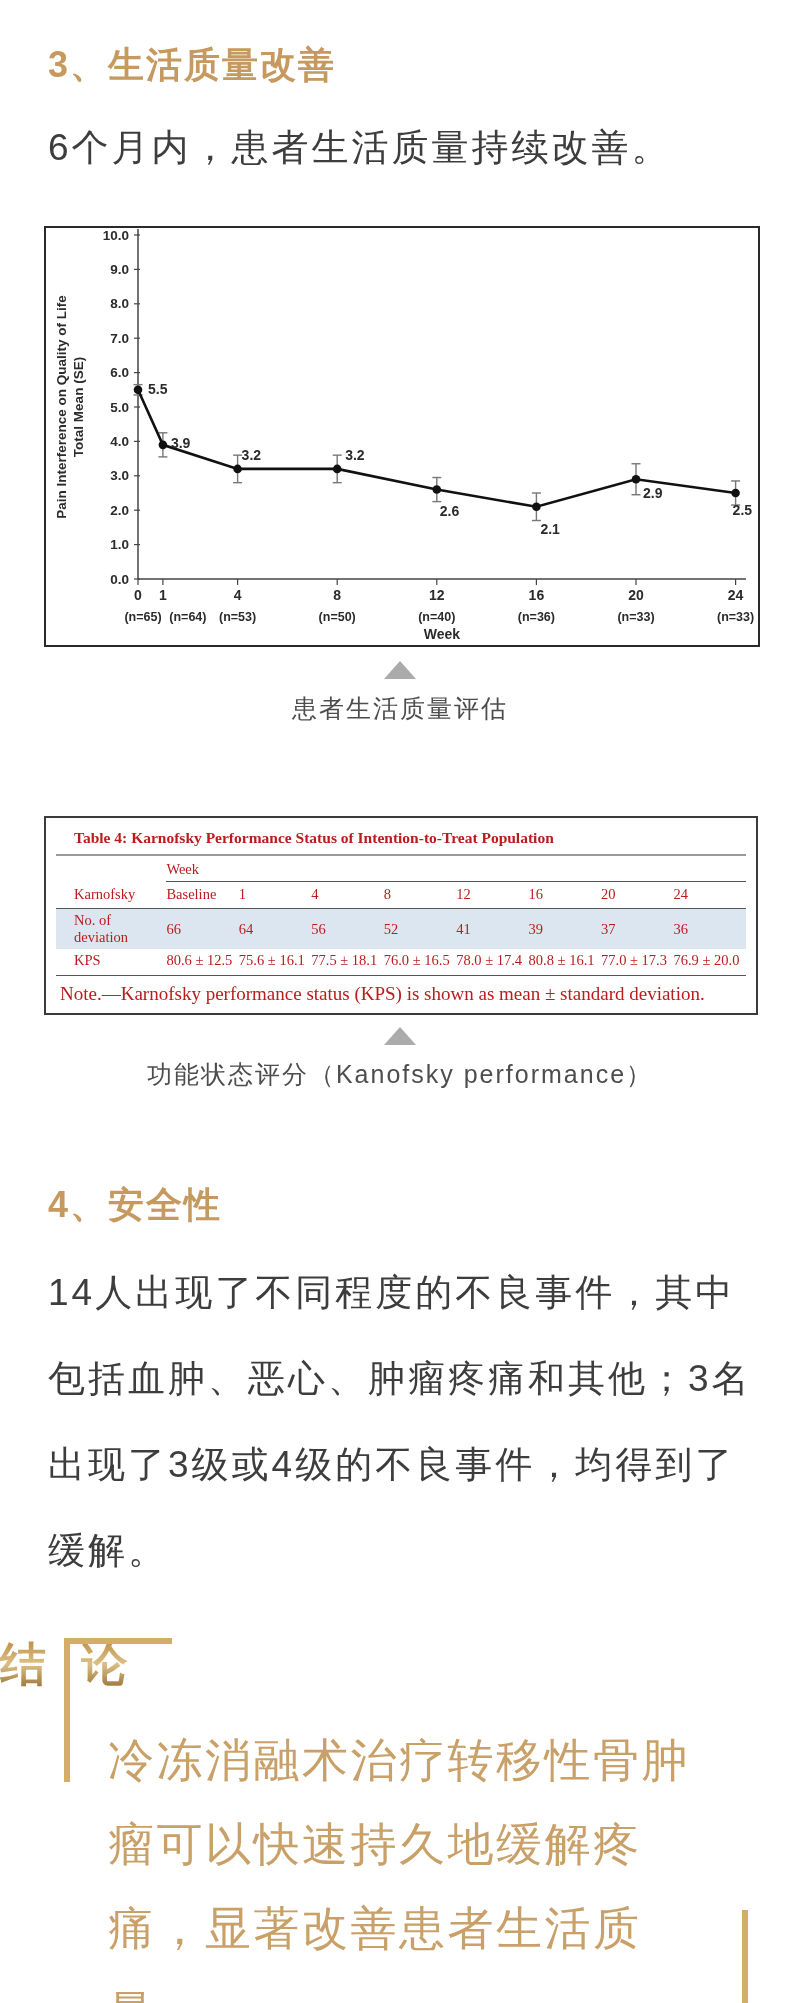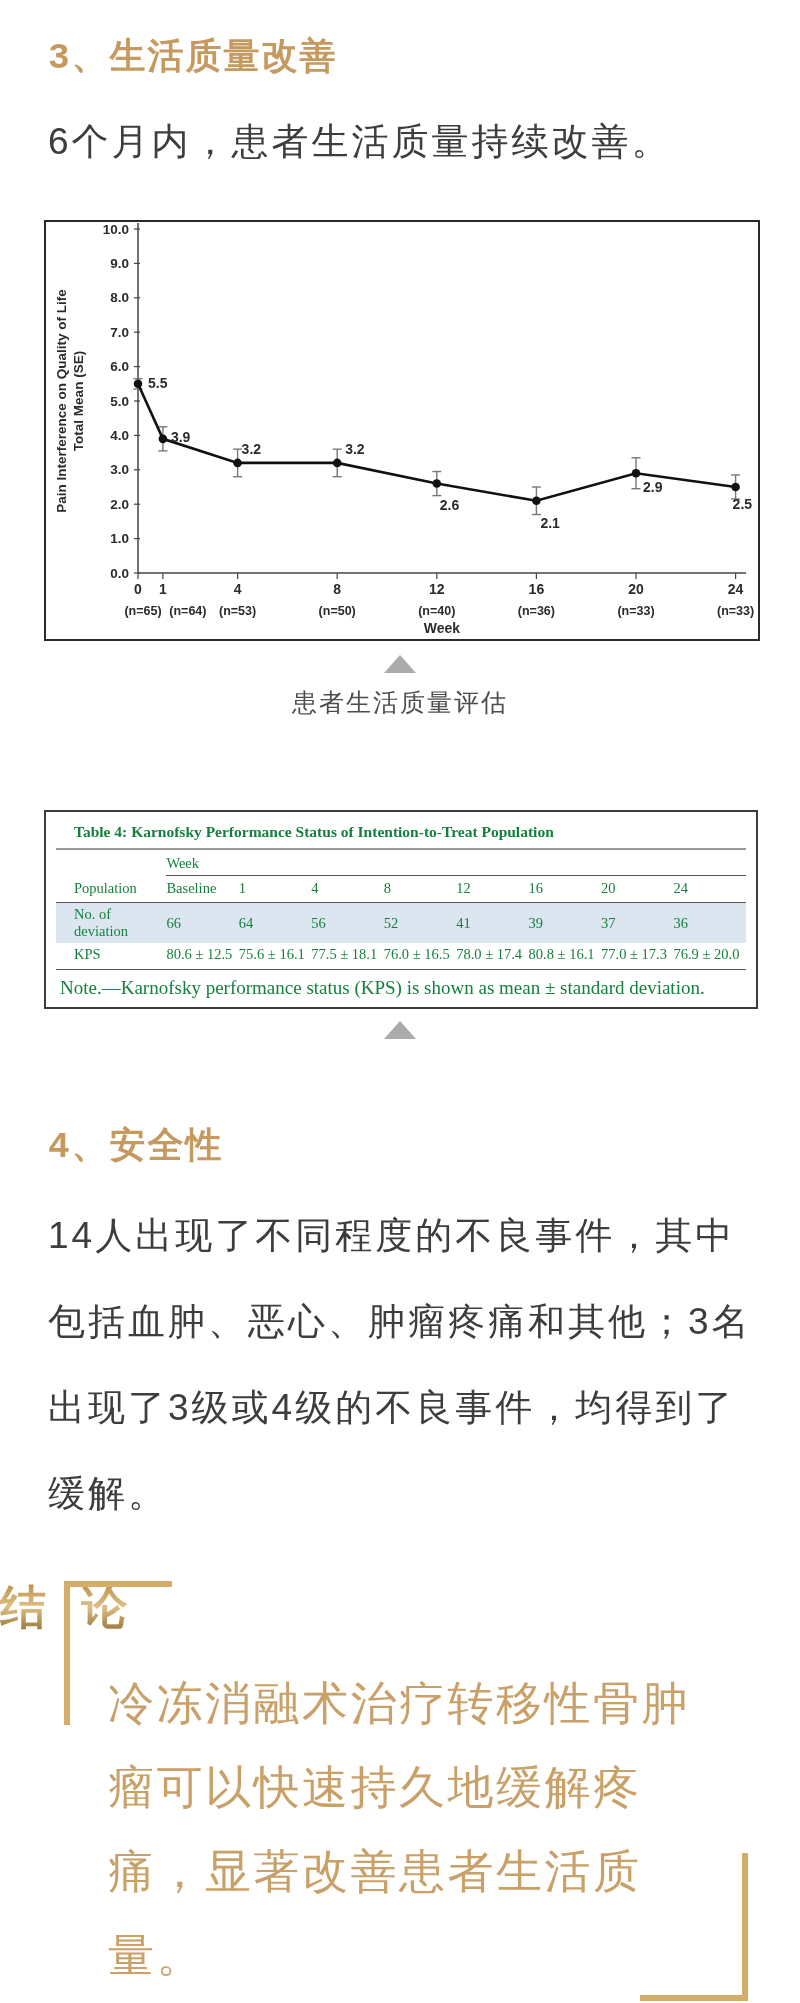--- a/index.html
+++ b/index.html
@@ -1,35 +1,35 @@
 <!DOCTYPE html>
 <html><head>
 <meta charset="utf-8">
 <style>
   html,body{margin:0;padding:0;background:#ffffff;}
   .page{position:relative;width:800px;height:2003px;background:#ffffff;overflow:hidden;
         font-family:"Liberation Sans",sans-serif;}
   
-  .gold-heading{margin:0 0 0 48px;padding-top:36px;font-size:36px;line-height:46px;
-                font-weight:700;color:#C6995F;letter-spacing:2px;font-family:Liberation Mono, monospace;}
+  .gold-heading{margin:6px 0 0 48px;padding-top:36px;font-size:36px;line-height:46px;
+                font-weight:700;color:#C6995F;letter-spacing:2px;}
   .body-para{margin:34px 40px 0 48px;font-size:37px;line-height:52px;letter-spacing:3px;
              color:#3D3D3D;}
   .body-para.multi{line-height:86px;margin-top:22px;}
   
   .chartbox{margin:52px 0 0 44px;width:712px;height:417px;border:2px solid #2a2a2a;
             background:#fff;box-sizing:content-box;}
   .chartbox svg{display:block;}
   
   .figcap{margin-top:14px;text-align:center;}
   .tri{width:0;height:0;margin:0 auto;border-left:16px solid transparent;
        border-right:16px solid transparent;border-bottom:18px solid #ABABAB;}
   .cap{margin-top:13px;font-size:25px;line-height:32px;letter-spacing:2px;color:#4D4D4D;}
   
   .tablebox{margin:92px 0 0 44px;width:690px;border:2px solid #3c3c3c;
-            padding:9px 10px 8px 10px;font-family:"Liberation Serif",serif;color:#15803d;}
+            padding:9px 10px 8px 10px;font-family:"Liberation Serif",serif;color:#b91c1c;}
   .t-title{font-size:15.5px;font-weight:700;padding:2px 0 7px 18px;
            border-bottom:2.5px solid #9a9a9a;}
   .tablebox table{width:100%;border-collapse:collapse;table-layout:fixed;
                   font-size:14.5px;margin-top:2px;}
   .tablebox th,.tablebox td{font-weight:400;text-align:left;padding:3px 0;}
   .param-col{width:16%;}
   .week-span{text-align:center;border-bottom:1.3px solid #555;padding-bottom:2px;}
   .cols-row th{border-bottom:1.3px solid #555;padding:4px 0 5px;}
   .cols-row th:first-child{padding-left:18px;}
   tbody td:first-child{padding-left:18px;}
@@ -164,21 +164,21 @@
 
     <div class="tablebox">
       <div class="t-title">Table 4: Karnofsky Performance Status of Intention-to-Treat Population</div>
       <table>
         <thead>
           <tr>
             <th class="param-col"></th>
             <th colspan="8" class="week-span">Week</th>
           </tr>
           <tr class="cols-row" id="cols-row">
-              <th class="param-col">Population</th>
+              <th class="param-col">Karnofsky</th>
               <th>Baseline</th>
               <th>1</th>
               <th>4</th>
               <th>8</th>
               <th>12</th>
               <th>16</th>
               <th>20</th>
               <th>24</th>
             </tr>
         </thead>
@@ -205,20 +205,21 @@
               <td>77.0 ± 17.3</td>
               <td>76.9 ± 20.0</td>
             </tr>
           </tbody>
       </table>
       <div class="t-note">Note.—Karnofsky performance status (KPS) is shown as mean ± standard deviation.</div>
     </div>
 
     <div class="figcap" style="margin-top:12px;">
       <div class="tri"></div>
+      <div class="cap">功能状态评分（Kanofsky performance）</div>
     </div>
   </section>
 
   <section>
     <h2 class="gold-heading" style="padding-top:86px;">4、安全性</h2>
     <p class="body-para multi">14人出现了不同程度的不良事件，其中包括血肿、恶心、肿瘤疼痛和其他；3名出现了3级或4级的不良事件，均得到了缓解。</p>
   </section>
 
   <section class="conclusion">
     <div class="bracket-tl"></div>

